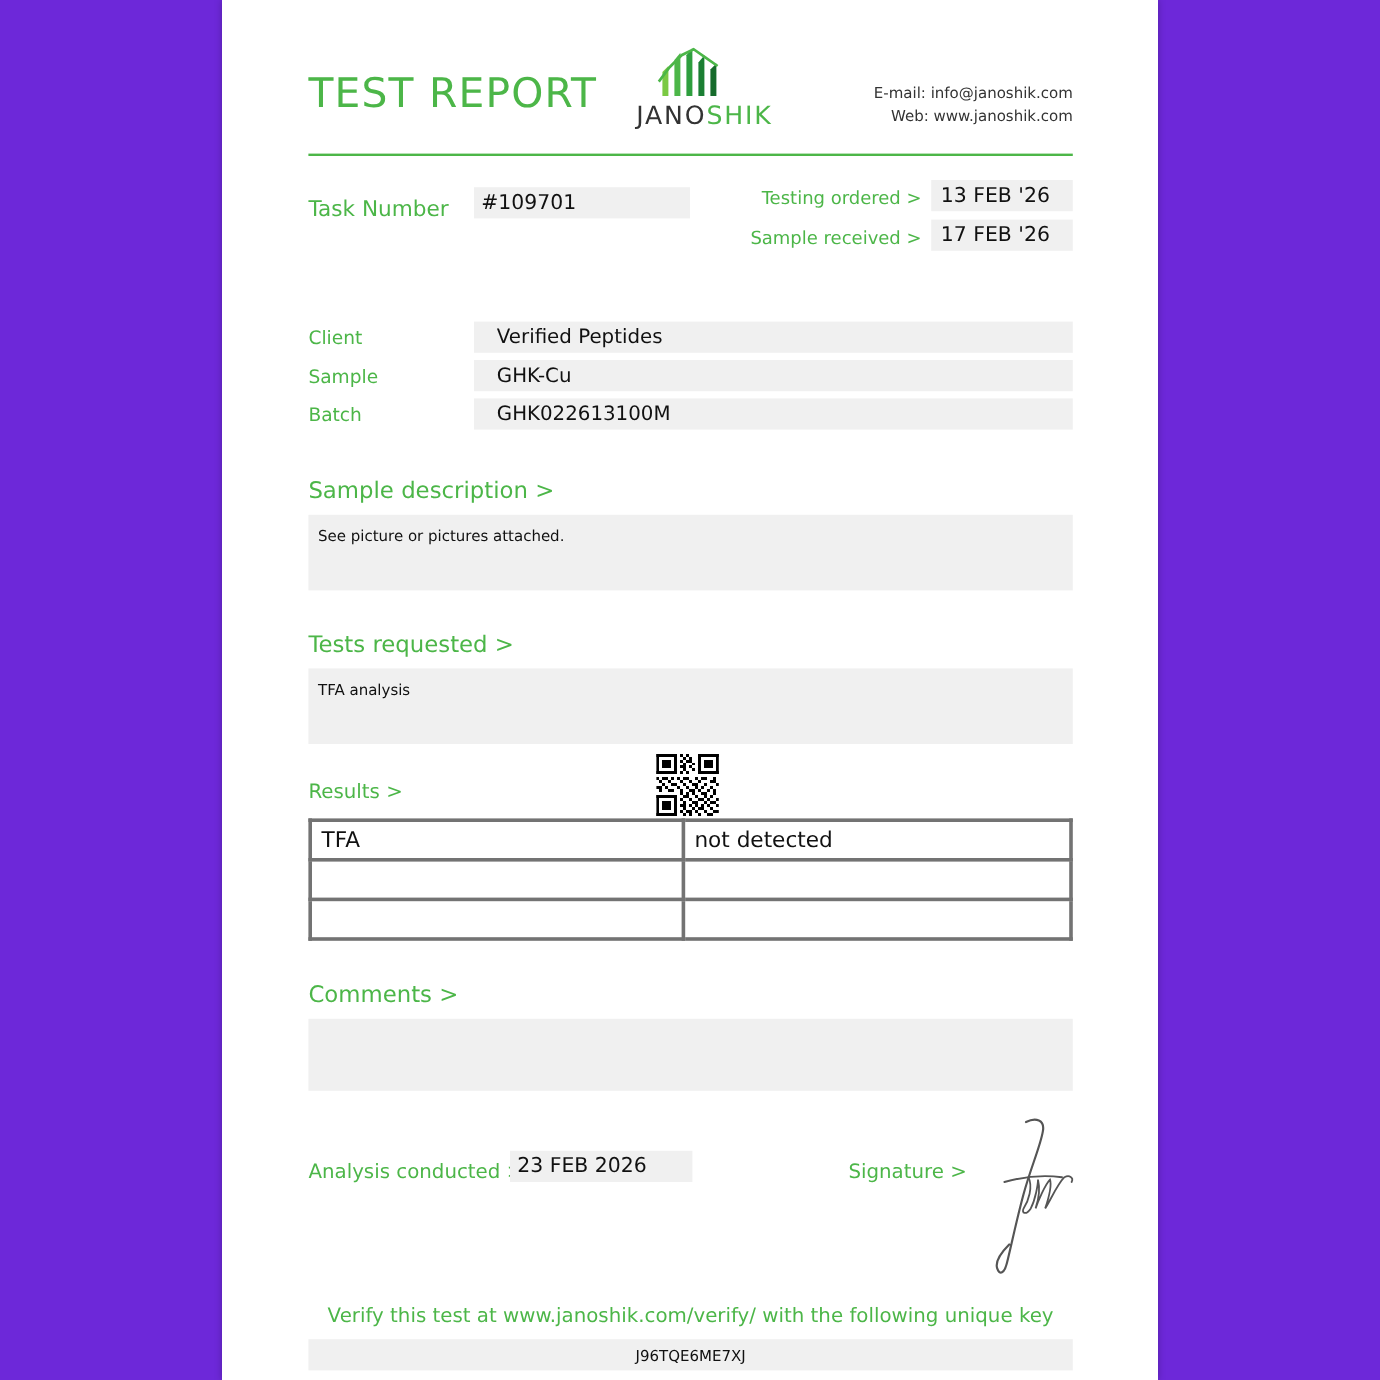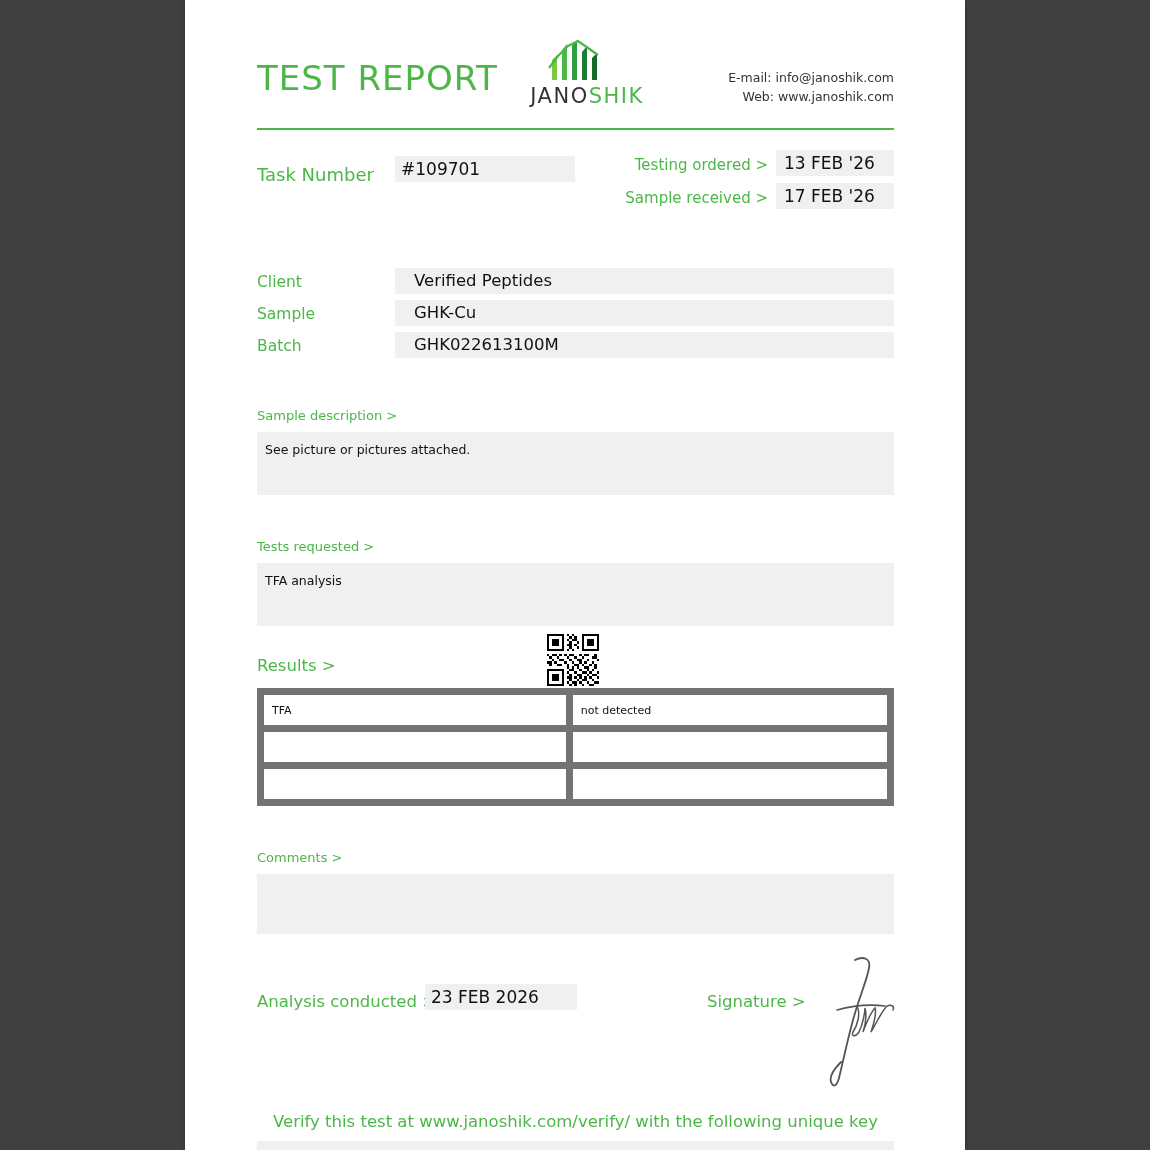--- a/index.html
+++ b/index.html
@@ -5,21 +5,21 @@
   html, body {
     margin: 0;
     padding: 0;
     background: #cfcfcf;
     font-family: "DejaVu Sans", sans-serif;
   }
   .stage {
     width: 1150px;
     height: 1150px;
     position: relative;
-    background: #404040;
+    background: #6d28d9;
     overflow: hidden;
   }
   .page {
     position: absolute;
     left: 185px;
     top: 0;
     width: 780px;
     height: 1150px;
     background: #ffffff;
     box-shadow: 0 0 6px rgba(0,0,0,0.25);
@@ -160,22 +160,22 @@
     background: #f0f0f0;
     font-size: 16.5px;
     color: #111;
     padding: 3px 0 0 19px;
     box-sizing: border-box;
   }
 
   
   .section-head {
     color: #4cb648;
-    font-size: 13px;
-    margin-top: 44px;
+    font-size: 19px;
+    margin-top: 34px;
     margin-bottom: 9px;
   }
   .block {
     background: #f0f0f0;
     min-height: 60px;
     font-size: 12.5px;
     color: #111;
     padding: 10px 0 0 8px;
     box-sizing: border-box;
   }
@@ -198,23 +198,23 @@
     top: -22px;
     width: 52px;
     height: 52px;
   }
   table.results {
     width: 100%;
     border-collapse: collapse;
     margin-top: 10px;
   }
   table.results td {
-    border: 7px solid #737373;
+    border: 3px solid #737373;
     height: 28px;
-    font-size: 11px;
+    font-size: 18px;
     color: #111;
     padding-left: 8px;
     vertical-align: middle;
   }
   table.results td.c1 { width: 49%; }
 
   
   .footer {
     position: relative;
     margin-top: 46px;

